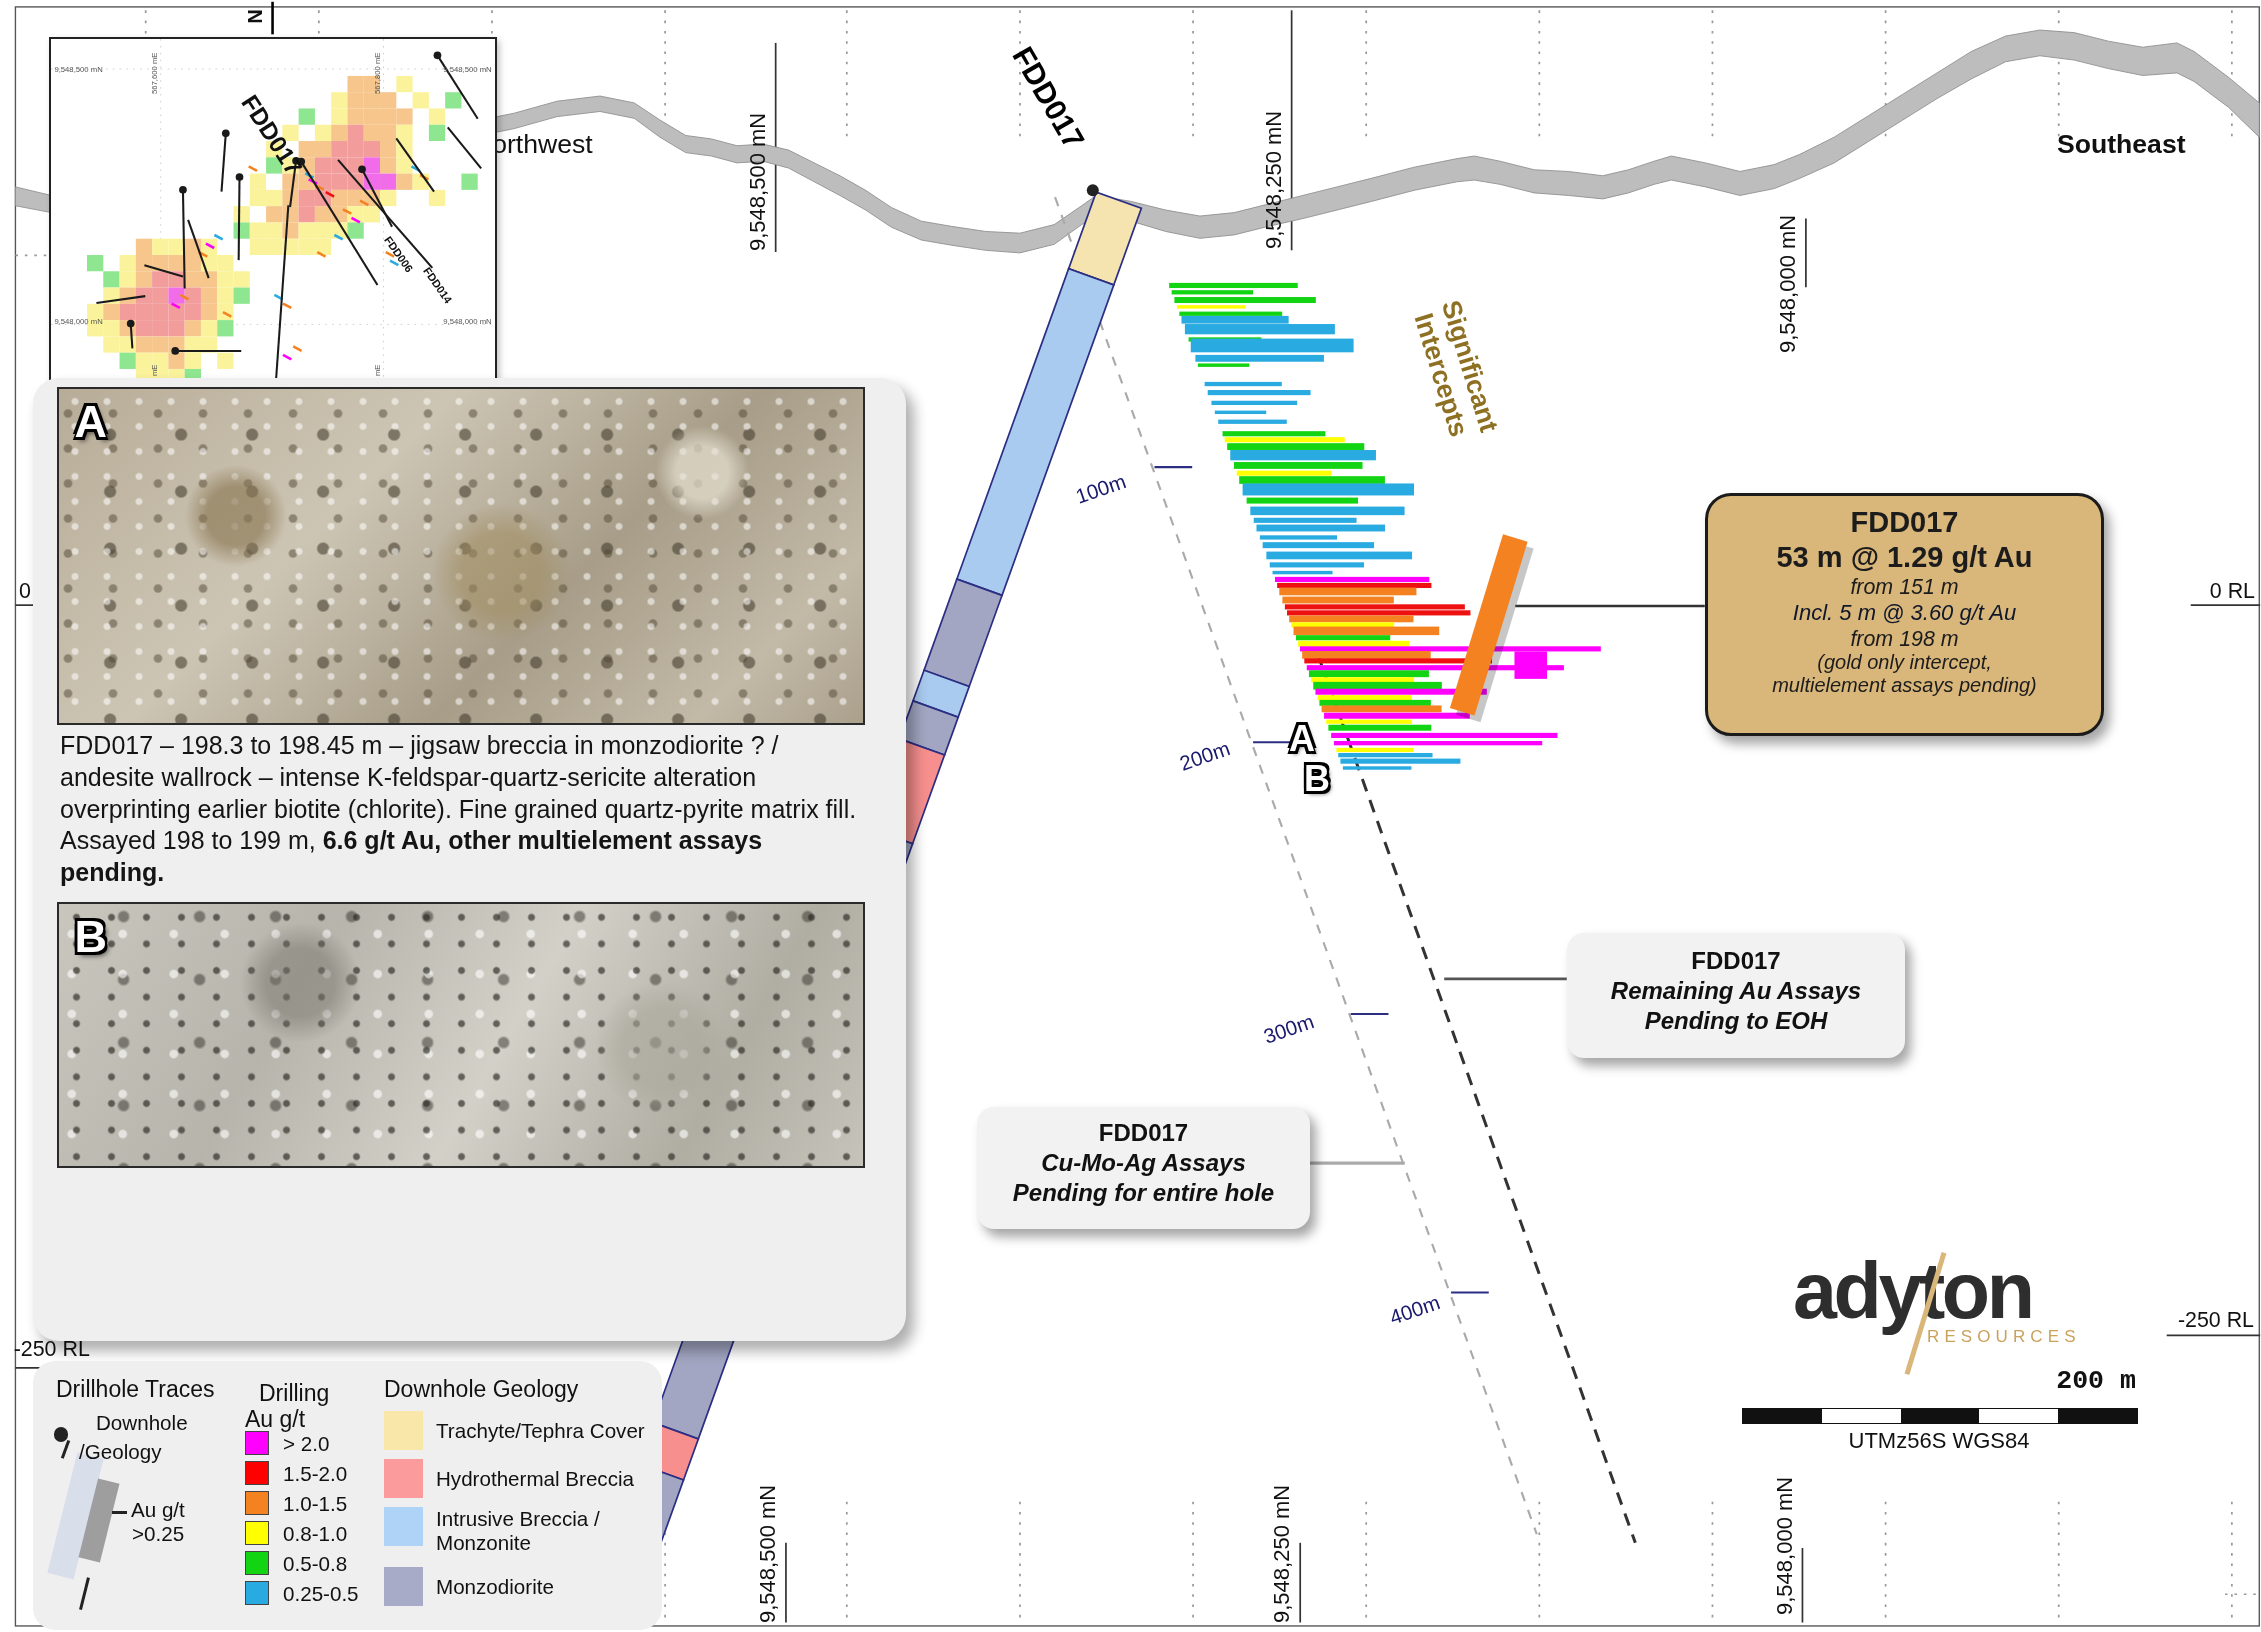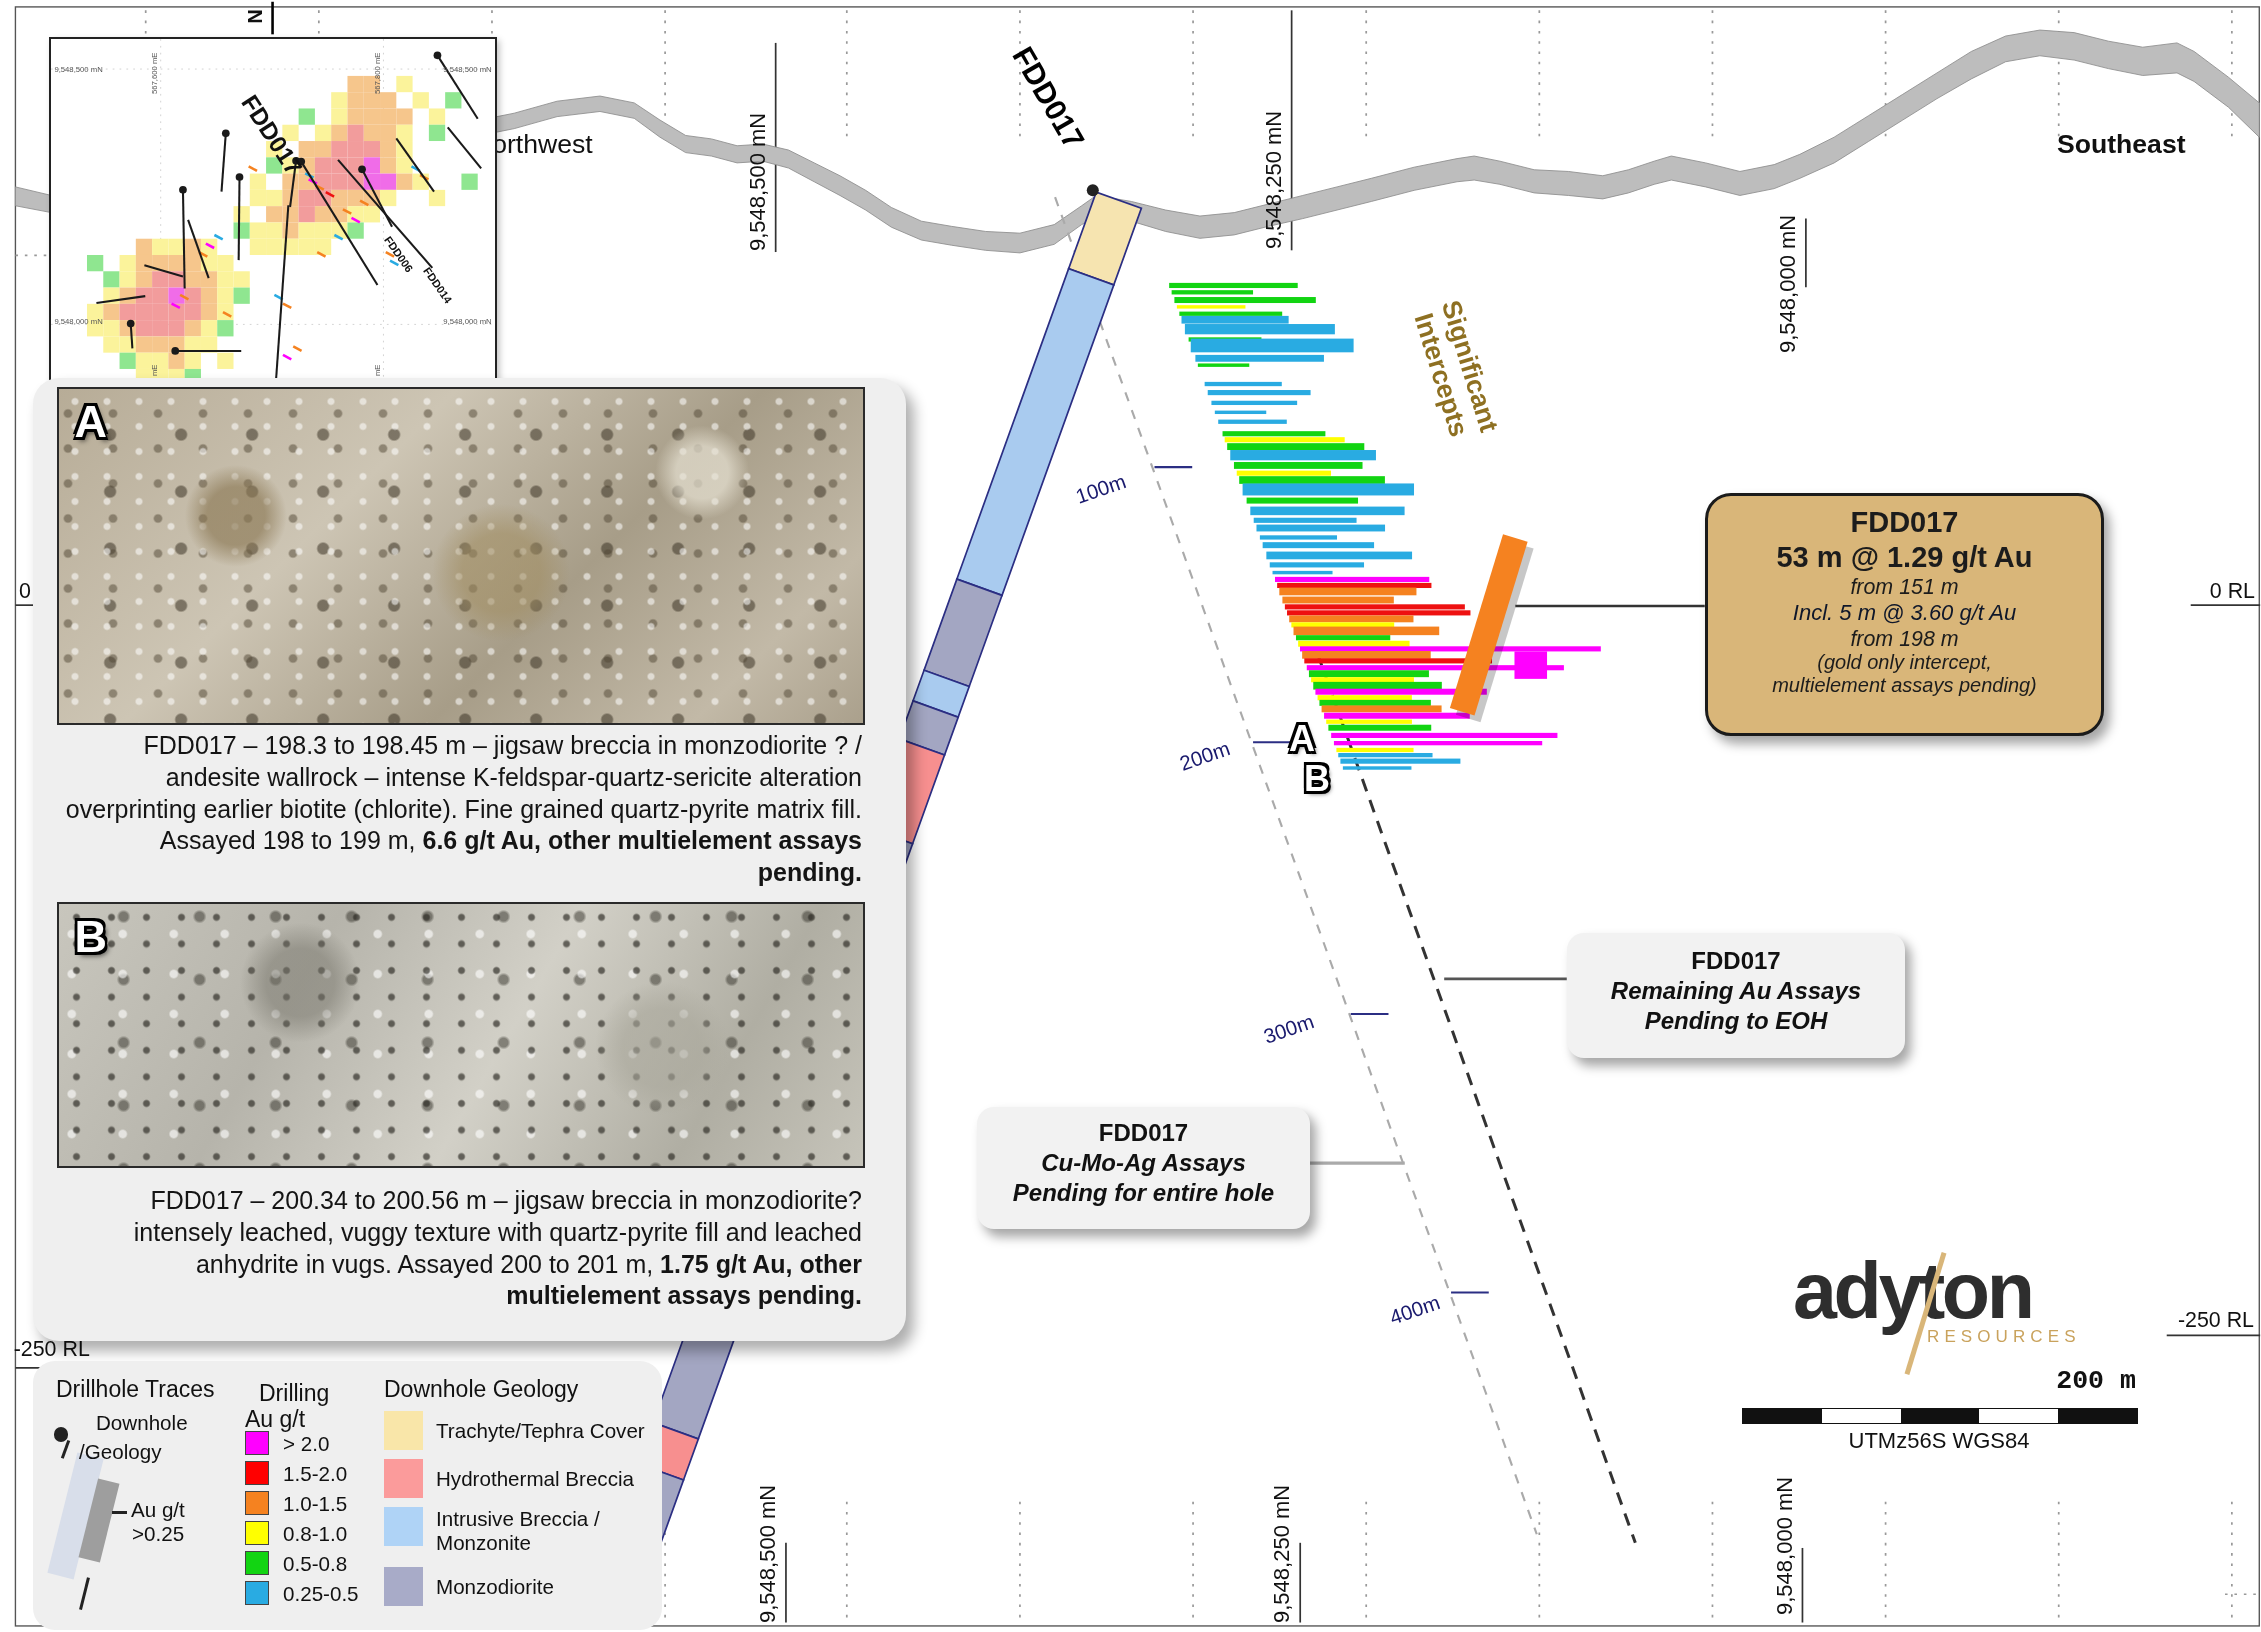--- a/index.html
+++ b/index.html
@@ -27,21 +27,21 @@
     background:
       radial-gradient(circle at 30% 30%, rgba(120,118,108,.5) 0 34px, transparent 60px),
       radial-gradient(circle at 75% 55%, rgba(170,168,156,.6) 0 39px, transparent 67px),
       radial-gradient(circle at 50% 50%, rgba(40,38,32,.65) 0 2.6px, transparent 4.3px),
       radial-gradient(circle at 25% 75%, rgba(255,255,255,.6) 0 3.4px, transparent 5.1px),
       radial-gradient(circle at 85% 20%, rgba(50,48,40,.5) 0 4.3px, transparent 6.9px),
       linear-gradient(120deg,#c8c6bd,#b6b4ab 30%,#d2d0c7 55%,#b0aea3 80%,#c6c4ba);
     background-size:auto,auto,35px 26.6px,51px 40px,76px 63px,auto;}
   .photo-tag{position:absolute;left:15.4px;top:6.9px;font-size:45px;font-weight:bold;color:#fff;
      text-shadow:-2.6px -2.6px 0 #000,2.6px -2.6px 0 #000,-2.6px 2.6px 0 #000,2.6px 2.6px 0 #000,3.4px 4.3px 5.1px rgba(0,0,0,.6);}
-  .caption{position:absolute;left:60px;width:802px;font-size:25px;line-height:1.27;text-align:right;z-index:6;color:#141414;}
+  .caption{position:absolute;left:60px;width:802px;font-size:25px;line-height:1.27;text-align:left;z-index:6;color:#141414;}
   .caption b{font-weight:bold;}
   
   .callout{position:absolute;border-radius:17px;background:#f2f2f2;box-shadow:6px 7.7px 10.3px rgba(0,0,0,.35);
            text-align:center;z-index:7;}
   #callout-intercept{left:1705px;top:493px;width:399px;height:243px;background:#d9b679;border:3.4px solid #1b1b1b;
            border-radius:26px;padding-top:8.6px;box-sizing:border-box;}
   #callout-intercept .t1{font-size:29px;font-weight:bold;line-height:1.22;color:#1c1c1c;}
   #callout-intercept .t2{font-size:21.4px;font-style:italic;line-height:1.15;color:#1c1c1c;}
   #callout-intercept .t3{font-size:22px;font-weight:normal;font-style:italic;line-height:1.22;color:#0f172a;}
   #callout-intercept .t4{font-size:20px;font-style:italic;line-height:1.12;color:#1c1c1c;}
@@ -456,23 +456,20 @@
   <div id="photo-card"></div>
   <div id="photo-a" class="photo">
     <div class="photo-tag">A</div>
   </div>
   <div class="caption" style="top:730px;">
     <span>FDD017 – 198.3 to 198.45 m – jigsaw breccia in monzodiorite ? / andesite wallrock – intense K-feldspar-quartz-sericite alteration overprinting earlier biotite (chlorite). Fine grained quartz-pyrite matrix fill. Assayed 198 to 199 m, </span><b>6.6 g/t Au, other multielement assays pending.</b>
   </div>
   <div id="photo-b" class="photo">
     <div class="photo-tag">B</div>
   </div>
-  <div class="caption" style="top:1185px;">
-    <span>FDD017 – 200.34 to 200.56 m – jigsaw breccia in monzodiorite? intensely leached, vuggy texture with quartz-pyrite fill and leached anhydrite in vugs. Assayed 200 to 201 m, </span><b>1.75 g/t Au, other multielement assays pending.</b>
-  </div>
 
   <div id="callout-intercept" class="callout">
     <div class="t1">FDD017</div>
     <div class="t1">53 m @ 1.29 g/t Au</div>
     <div class="t2">from 151 m</div>
     <div class="t3">Incl. 5 m @ 3.60 g/t Au</div>
     <div class="t2">from 198 m</div>
     <div class="t4">(gold only intercept,</div>
     <div class="t4">multielement assays pending)</div>
   </div>

